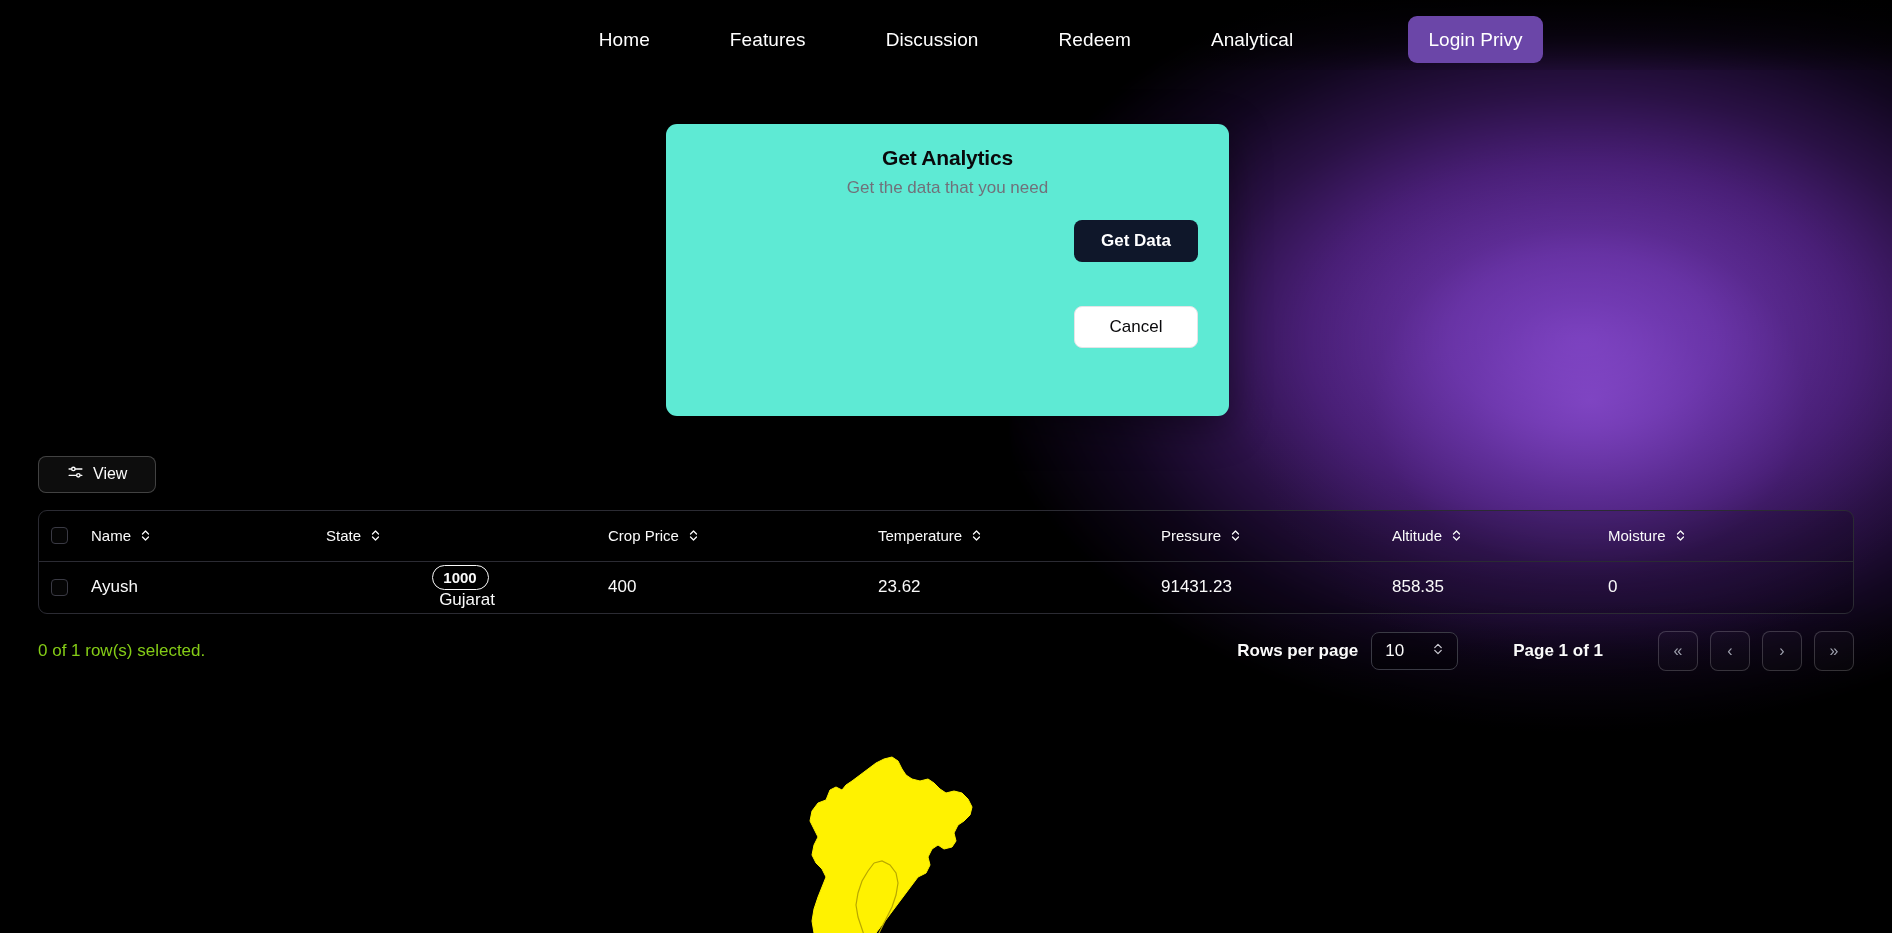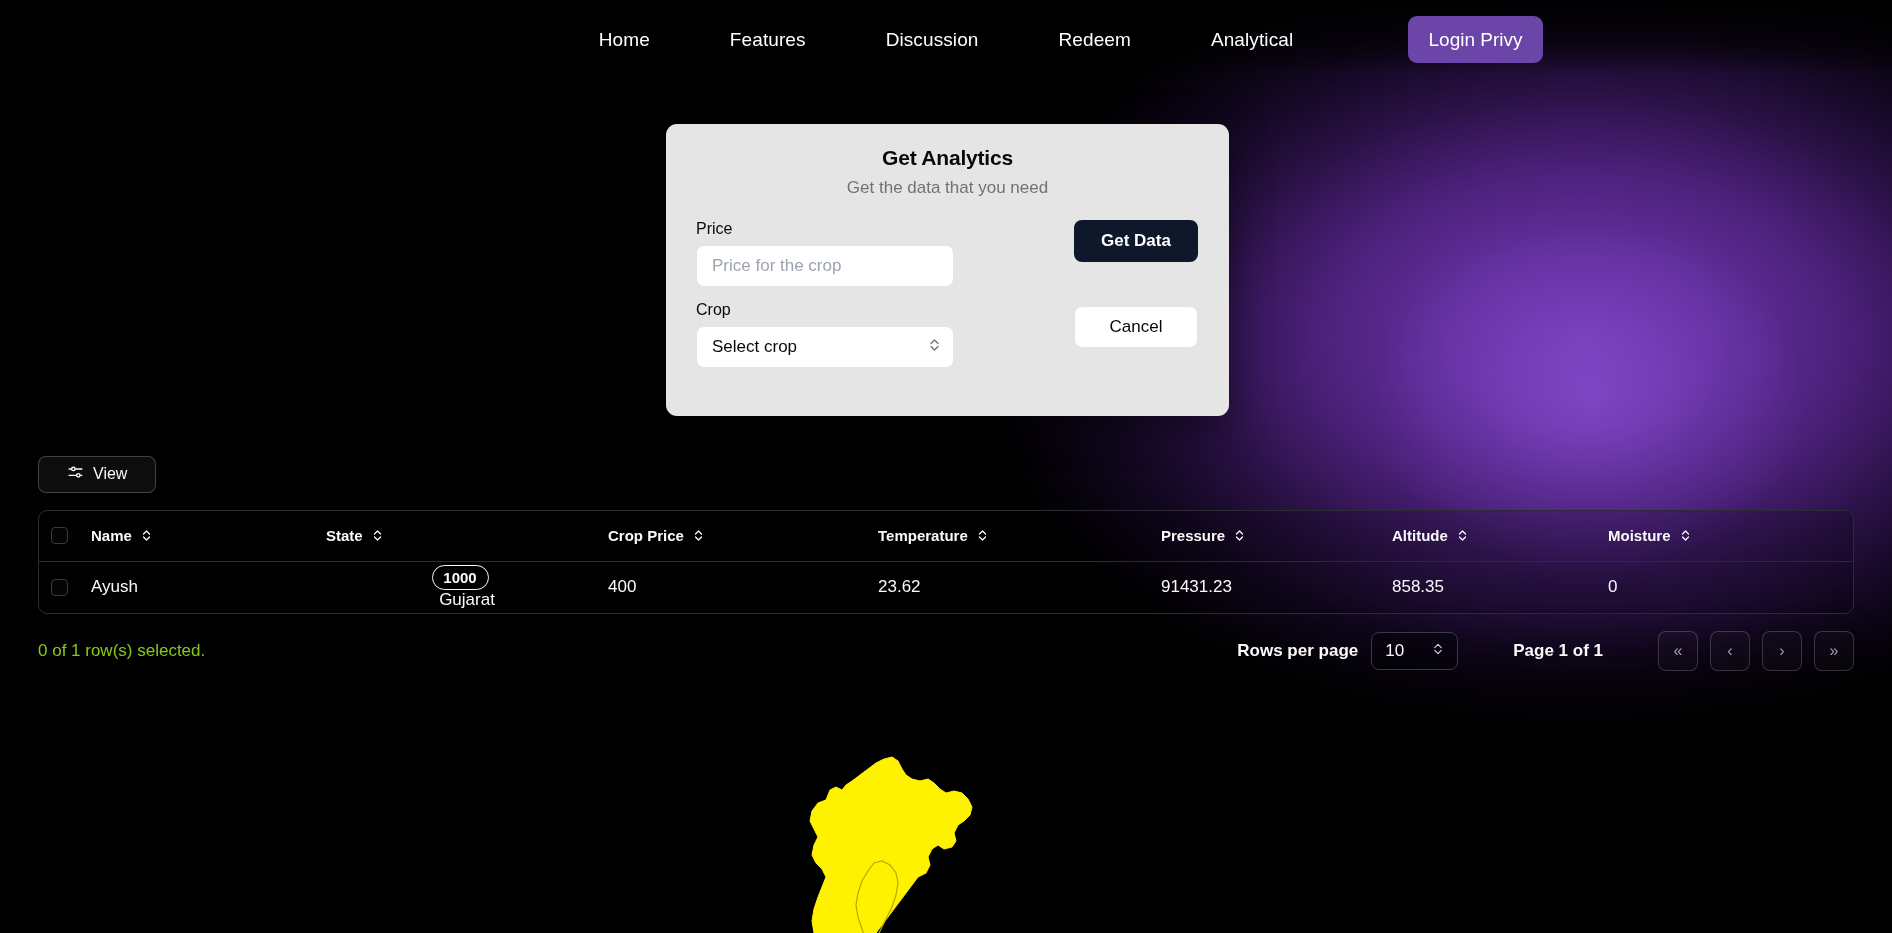--- a/index.html
+++ b/index.html
@@ -89,21 +89,21 @@
     display: flex;
     align-items: center;
     justify-content: center;
   }
 
   
   .modal {
     position: absolute;
     left: 666px; top: 124px;
     width: 563px; height: 292px;
-    background: #e5e5e5;
+    background: #5eead4;
     border-radius: 11px;
     box-shadow: 0 10px 40px rgba(0,0,0,.45);
     z-index: 50;
   }
   .modal-head {
     padding-top: 22px;
     text-align: center;
   }
   .modal-title {
     font-size: 21px;
@@ -248,21 +248,21 @@
     background: rgba(0,0,0,0.18);
   }
   table.dt {
     width: 100%;
     border-collapse: collapse;
     table-layout: fixed;
   }
   table.dt th {
     text-align: left;
     font-size: 15px;
-    font-weight: bold;
+    font-weight: normal;
     color: #fafafa;
     height: 50px;
     padding: 0;
     border-bottom: 1px solid #2b2b33;
     white-space: nowrap;
   }
   table.dt td {
     font-size: 17px;
     color: #fafafa;
     height: 52px;
@@ -391,37 +391,20 @@
     <button class="login-btn">Login Privy</button>
   </div>
 
   <div class="modal">
     <div class="modal-head">
       <div class="modal-title">Get Analytics</div>
       <div class="modal-sub">Get the data that you need</div>
     </div>
 
     <div class="modal-body">
-      <div class="fields">
-        <label class="field-label">Price</label>
-        <input class="text-input" type="text" placeholder="Price for the crop" style="">
-
-        <div class="field-gap"></div>
-
-        <label class="field-label">Crop</label>
-        <div class="select-wrap">
-          <div class="select-box">Select crop</div>
-          <span class="select-chev">
-            <svg width="13" height="15" viewBox="0 0 13 15" fill="none" stroke="currentColor" stroke-width="1.4" stroke-linecap="round" stroke-linejoin="round">
-              <path d="M3 6 L6.5 2.5 L10 6"></path>
-                <path d="M3 9 L6.5 12.5 L10 9"></path>
-            </svg>
-          </span>
-        </div>
-      </div>
 
       <div class="actions">
         <button class="btn-primary">Get Data</button>
         <button class="btn-secondary">Cancel</button>
       </div>
     </div>
   </div>
 
   <div class="table-area">
 

